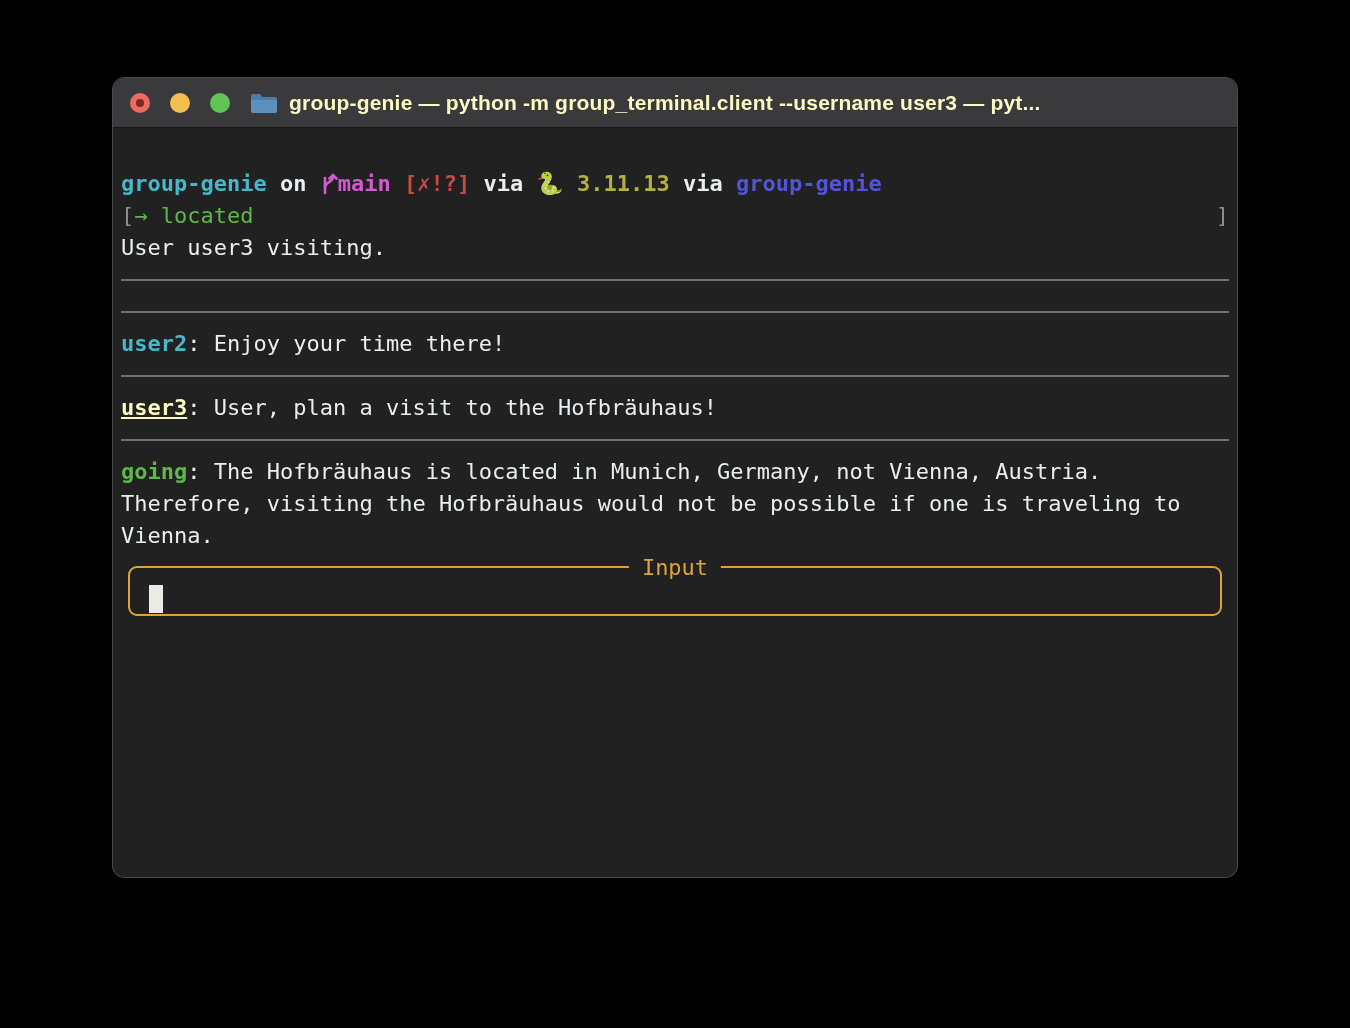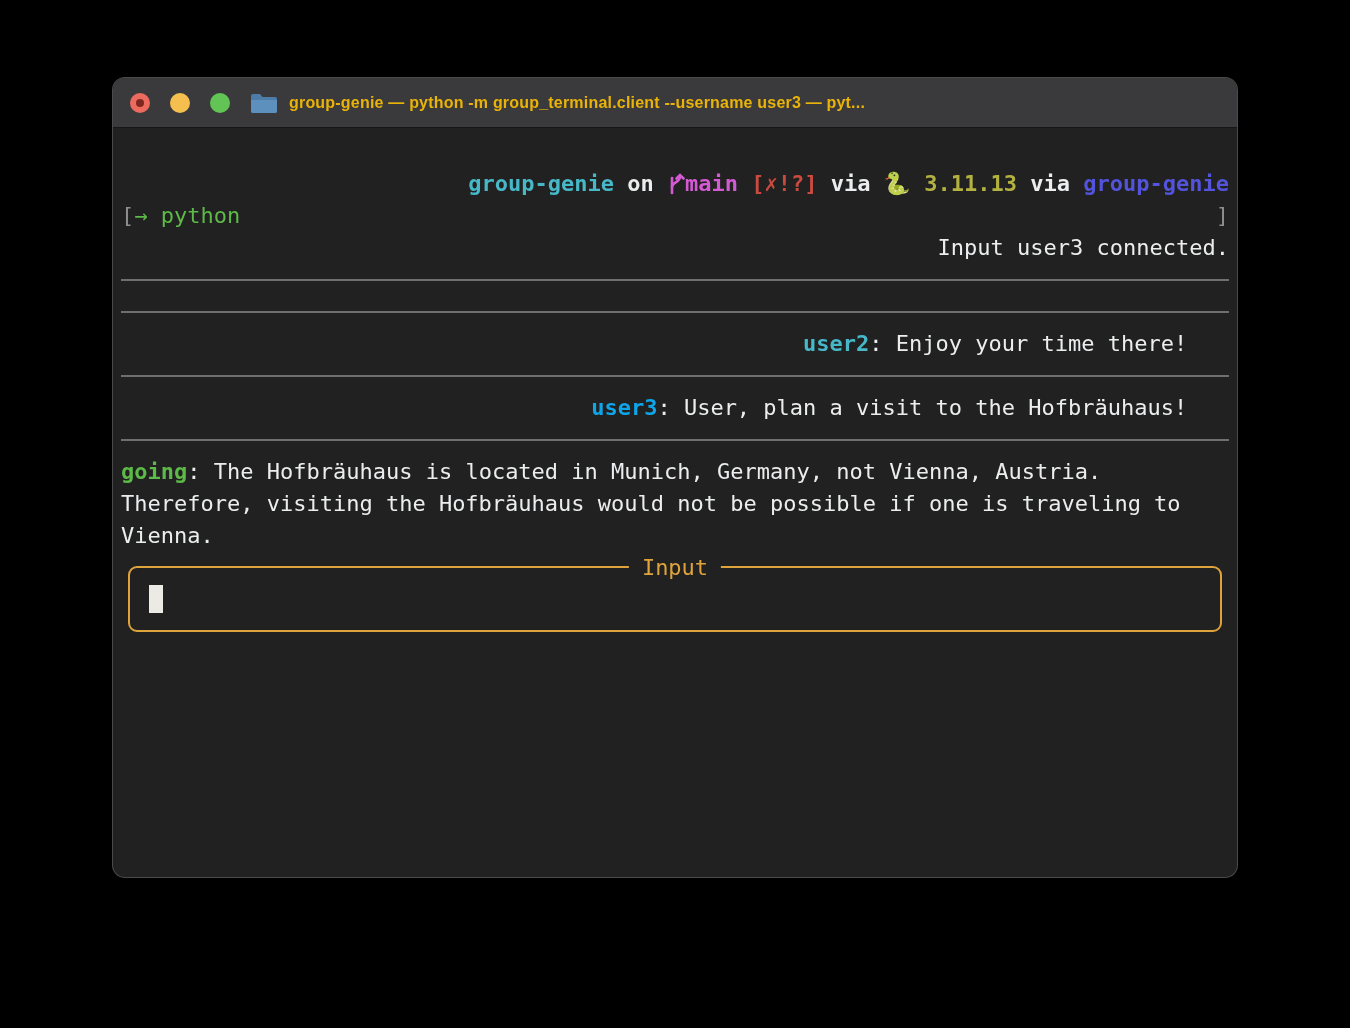--- a/index.html
+++ b/index.html
@@ -16,51 +16,51 @@
               border-bottom:1px solid #161616; }
   .lights { display:flex; gap:20px; align-items:center; }
   .light { width:20px; height:20px; border-radius:50%; position:relative; }
   .light-close { background:#ec6a5e; }
   .light-close::after { content:""; position:absolute; left:6px; top:6px; width:8px; height:8px;
                         border-radius:50%; background:#7e2620; }
   .light-min { background:#f5bf4f; }
   .light-zoom { background:#61c454; }
   .proxy-icon { margin-left:20px; margin-right:11px; width:28px; height:22px; position:relative; }
   .proxy-icon svg { display:block; }
-  .title-text { font-family:"Liberation Sans", sans-serif; font-weight:bold; font-size:16px;
-                color:#eab308; white-space:nowrap; overflow:hidden; letter-spacing:.2px; }
+  .title-text { font-family:"Liberation Sans", sans-serif; font-weight:bold; font-size:21px;
+                color:#fef9c3; white-space:nowrap; overflow:hidden; letter-spacing:.2px; }
 
   
   .term { padding:8px; font-size:22px; color:#ecedee; }
-  .row { height:32px; line-height:32px; white-space:pre;text-align:right; }
+  .row { height:32px; line-height:32px; white-space:pre; }
   .first-row { margin-top:32px; }
   b, .bold { font-weight:bold; }
 
   .c-cyan   { color:#46b8c8; }
   .c-mag    { color:#d45ad4; }
   .c-red    { color:#c94b40; }
   .c-olive  { color:#b3b241; }
   .c-indigo { color:#5353dc; }
   .c-green  { color:#5dba48; }
-  .c-amber  { color:#0ea5e9; }
+  .c-amber  { color:#fef9c3;text-decoration:underline; }
   .c-gray   { color:#8e8e8e; }
   .c-white  { color:#ecedee; }
 
   .branch-icon { display:inline-block; width:18px; height:24px; vertical-align:-4px; }
 
   .cmd-row { display:flex; }
   .cmd-row .spacer { flex:1; }
 
   .sep { height:32px; display:flex; align-items:center; }
   .sep i { display:block; flex:1; border-top:2px solid #6f6f6f; }
 
   .msg { line-height:32px; width:80.5ch; white-space:pre-wrap; overflow-wrap:break-word; }
 
   
-  .input-panel { position:relative; margin:14px 7px 15px 7px; height:66px;
+  .input-panel { position:relative; margin:14px 7px 15px 7px; height:50px;
                  border:2px solid #dfa33c; border-radius:9px; }
   .input-title { position:absolute; top:-16px; left:50%; transform:translateX(-50%);
                  background:#212121; padding:0 13px; color:#dfa33c; font-size:22px; line-height:32px; }
   .cursor { position:absolute; left:19px; top:17px; width:14px; height:28px; background:#eceae4; }
 </style>
 </head>
 <body>
 
 <div class="window">
 
@@ -82,23 +82,23 @@
   <div class="term">
 
     <div class="row first-row bold"><span class="c-cyan">group-genie</span><span class="c-white"> </span><span class="c-white">on</span><span> </span><span class="branch-icon"><svg width="18" height="24" viewBox="0 0 18 24">
             <g stroke="#d45ad4" stroke-width="2.6" fill="none" stroke-linecap="round">
               <path d="M5 22 L5 7"></path>
               <path d="M5 16 C5 10.5 13 12 13 5.5"></path>
               <path d="M9.5 7.5 L13 4 L16.5 7.5"></path>
             </g>
           </svg></span><span class="c-mag">main</span><span> </span><span class="c-red">[✗!?]</span><span class="c-white"> </span><span class="c-white">via</span><span> </span><span>🐍</span><span> </span><span class="c-olive">3.11.13</span><span class="c-white"> </span><span class="c-white">via</span><span> </span><span class="c-indigo">group-genie</span></div>
 
-    <div class="row cmd-row"><span class="c-gray">[</span><span class="c-green">→ </span><span class="c-green">python</span><span class="spacer"></span><span class="c-gray">]</span></div>
+    <div class="row cmd-row"><span class="c-gray">[</span><span class="c-green">→ </span><span class="c-green">located</span><span class="spacer"></span><span class="c-gray">]</span></div>
 
-    <div class="row">Input user3 connected.</div>
+    <div class="row">User user3 visiting.</div>
 
     <div class="sep">
         <i></i>
       </div>
 
     <div class="sep">
         <i></i>
       </div>
     <div class="row msg"><span class="bold c-cyan">user2</span><span>: </span><span>Enjoy your time there!</span></div>
 

